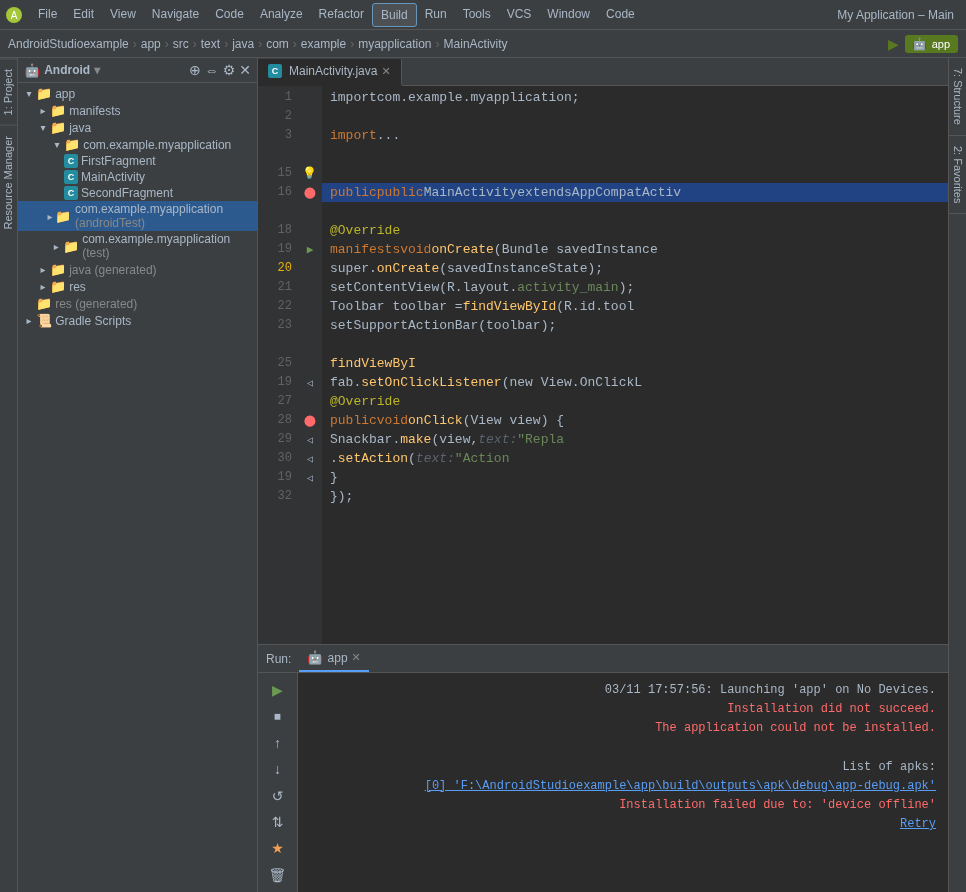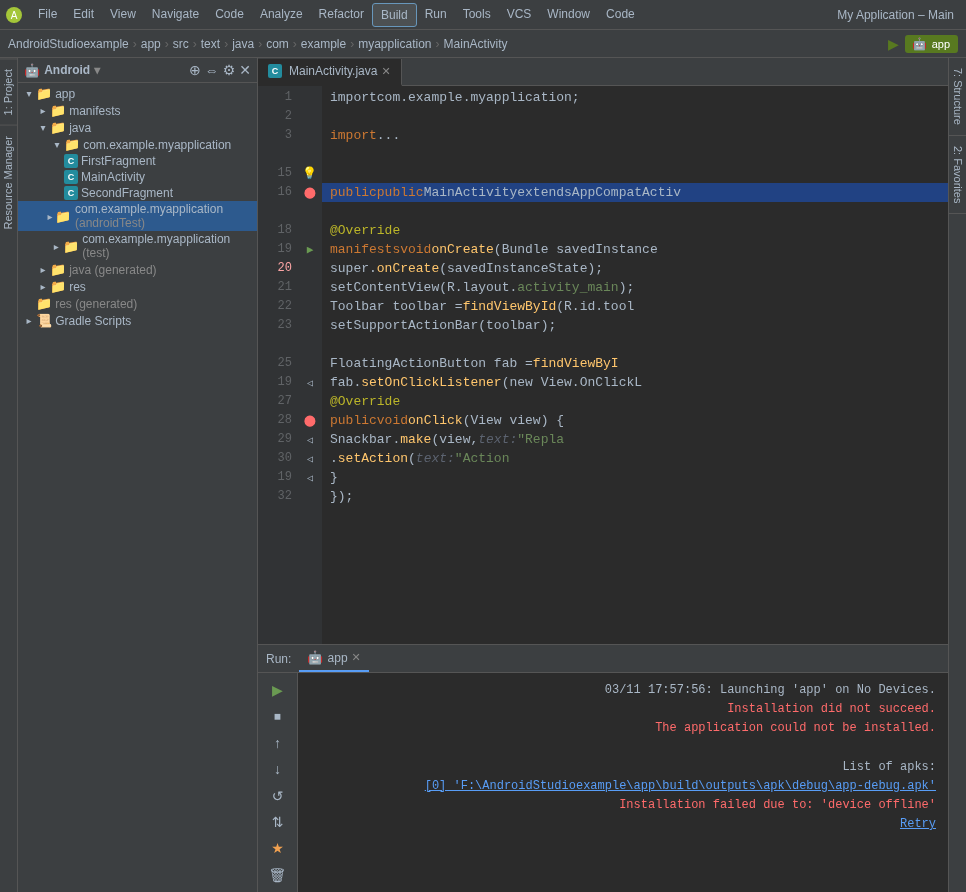--- a/index.html
+++ b/index.html
@@ -588,21 +588,21 @@
       <div id="line-numbers">
         <span class="line-num">1</span>
         <span class="line-num">2</span>
         <span class="line-num">3</span>
         <span class="line-num" style="color:transparent">4</span>
         <span class="line-num" style="color:#606366">15</span>
         <span class="line-num" style="color:#606366">16</span>
         <span class="line-num" style="color:transparent">17</span>
         <span class="line-num" style="color:#606366">18</span>
         <span class="line-num" style="color:#606366">19</span>
-        <span class="line-num" style="color:#fca5a5">20</span>
+        <span class="line-num" style="color:#eab308">20</span>
         <span class="line-num" style="color:#606366">21</span>
         <span class="line-num" style="color:#606366">22</span>
         <span class="line-num" style="color:#606366">23</span>
         <span class="line-num" style="color:transparent">24</span>
         <span class="line-num" style="color:#606366">25</span>
         <span class="line-num" style="color:#606366">19</span>
         <span class="line-num" style="color:#606366">27</span>
         <span class="line-num" style="color:#606366">28</span>
         <span class="line-num" style="color:#606366">29</span>
         <span class="line-num" style="color:#606366">30</span>
@@ -694,21 +694,20 @@
           <span class="plain">        Toolbar toolbar = </span>
             <span class="fn">findViewById</span>
             <span class="plain">(R.id.</span>
             <span class="plain">tool</span>
         </div>
         <div class="code-line">
           <span class="plain">        setSupportActionBar(toolbar);</span>
         </div>
         <div class="code-line">&nbsp;</div>
         <div class="code-line">
-          <span class="plain">        FloatingActionButton fab = </span>
             <span class="fn">findViewByI</span>
         </div>
         <div class="code-line">
           <span class="plain">        fab.</span>
             <span class="fn">setOnClickListener</span>
             <span class="plain">(new View.OnClickL</span>
         </div>
         <div class="code-line">
           <span class="ann">            @Override</span>
         </div>

